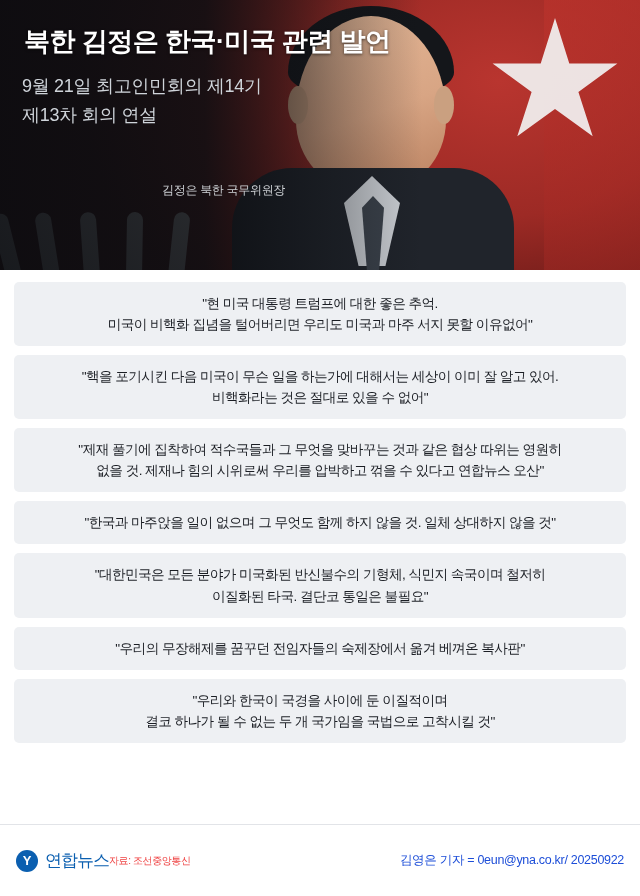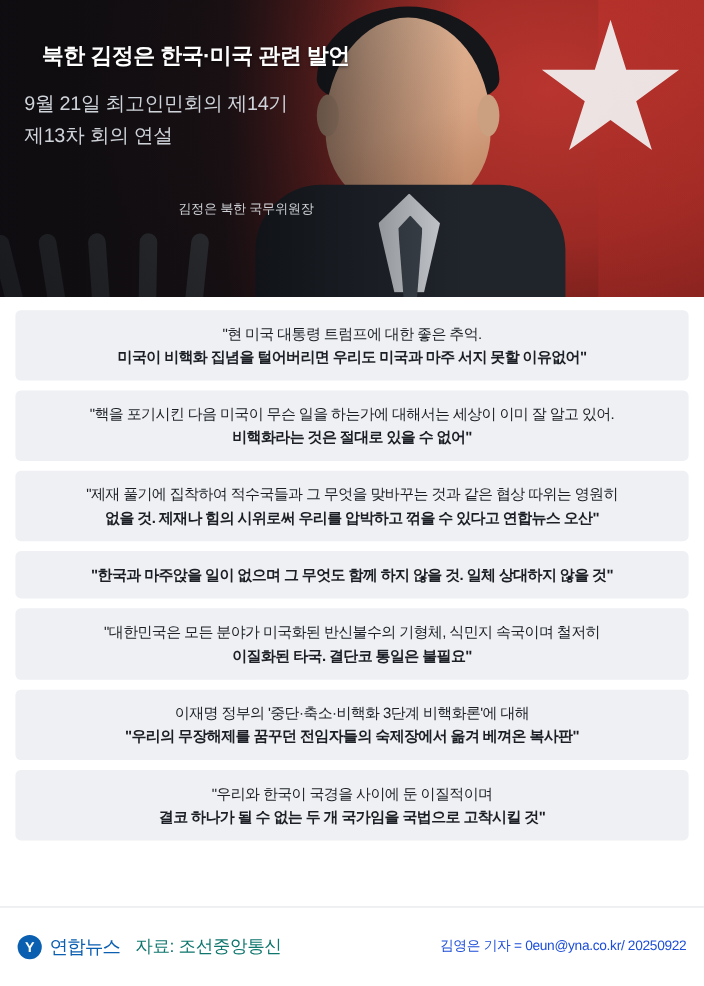--- a/index.html
+++ b/index.html
@@ -130,25 +130,25 @@
     inset: 0;
     background: linear-gradient(90deg, rgba(10,12,16,.93) 0%, rgba(12,14,18,.88) 32%, rgba(14,16,20,.35) 52%, rgba(14,16,20,0) 66%);
   }
   .header-text {
     position: absolute;
     left: 22px;
     top: 22px;
     color: #ffffff;
   }
   .title {
-    font-size: 20px;
+    font-size: 26px;
     font-weight: bold;
     line-height: 1.32;
     letter-spacing: -0.5px;
-    margin: 16px;
+    margin: 2px;
     text-shadow: 0 1px 3px rgba(0,0,0,.6);
   }
   .subtitle {
     margin-top: 14px;
     font-size: 18px;
     line-height: 1.6;
     color: #cfd4da;
     letter-spacing: -0.3px;
   }
   .caption {
@@ -171,21 +171,21 @@
     border-radius: 5px;
     margin-bottom: 9px;
     padding: 11px 14px;
     text-align: center;
     color: #1b1e24;
     font-size: 13.6px;
     line-height: 1.55;
     letter-spacing: -0.55px;
   }
   .quote-card .ln { display: block; }
-  .quote-card b { font-weight: bold; }
+  .quote-card b { font-weight: normal; }
 
   
   .footer {
     position: absolute;
     left: 0;
     bottom: 0;
     width: 640px;
     height: 72px;
     border-top: 1px solid #e2e4e8;
     background: #fff;
@@ -207,23 +207,22 @@
     font-weight: bold;
     display: flex; align-items: center; justify-content: center;
   }
   .brand-name {
     color: #0b5fb0;
     font-size: 17px;
     font-weight: normal;
     letter-spacing: -1px;
   }
   .source {
-    margin-left: 14px;
-    font-size: 16px;
-    color: #0f766e;
+    font-size: 10px;
+    color: #ef4444;
     letter-spacing: -0.4px;
   }
   .byline {
     margin-left: auto;
     font-size: 12.5px;
     color: #1d4ed8;
     letter-spacing: -0.3px;
   }
 </style>
 </head>
@@ -280,21 +279,20 @@
       <span class="ln"><b>없을 것. 제재나 힘의 시위로써 우리를 압박하고 꺾을 수 있다고 연합뉴스 오산"</b></span>
     </div>
     <div class="quote-card">
       <span class="ln"><b>"한국과 마주앉을 일이 없으며 그 무엇도 함께 하지 않을 것. 일체 상대하지 않을 것"</b></span>
     </div>
     <div class="quote-card">
       <span class="ln">"대한민국은 모든 분야가 미국화된 반신불수의 기형체, 식민지 속국이며 철저히</span>
       <span class="ln"><b>이질화된 타국. 결단코 통일은 불필요"</b></span>
     </div>
     <div class="quote-card">
-      <span class="ln">이재명 정부의 '중단·축소·비핵화 3단계 비핵화론'에 대해</span>
       <span class="ln"><b>"우리의 무장해제를 꿈꾸던 전임자들의 숙제장에서 옮겨 베껴온 복사판"</b></span>
     </div>
     <div class="quote-card">
       <span class="ln">"우리와 한국이 국경을 사이에 둔 이질적이며</span>
       <span class="ln"><b>결코 하나가 될 수 없는 두 개 국가임을 국법으로 고착시킬 것"</b></span>
     </div>
   </div>
 
 <div class="footer">
   <div class="brand">

